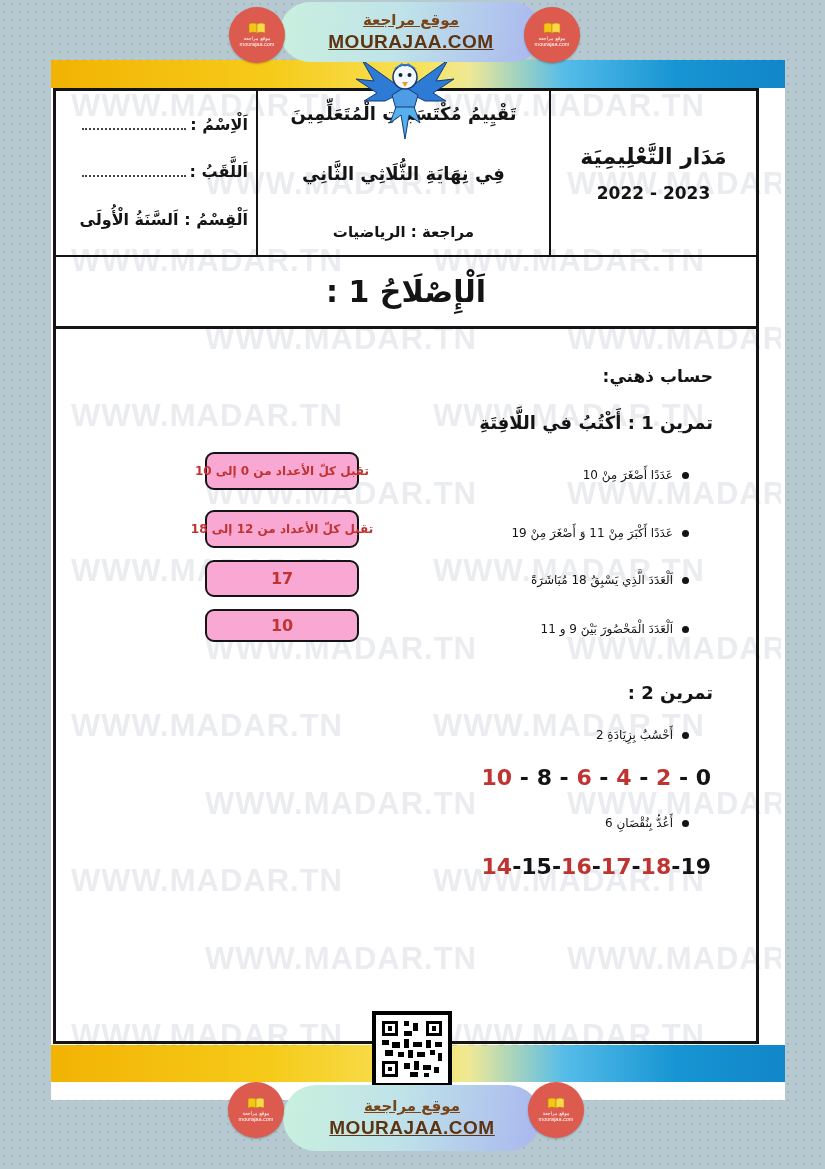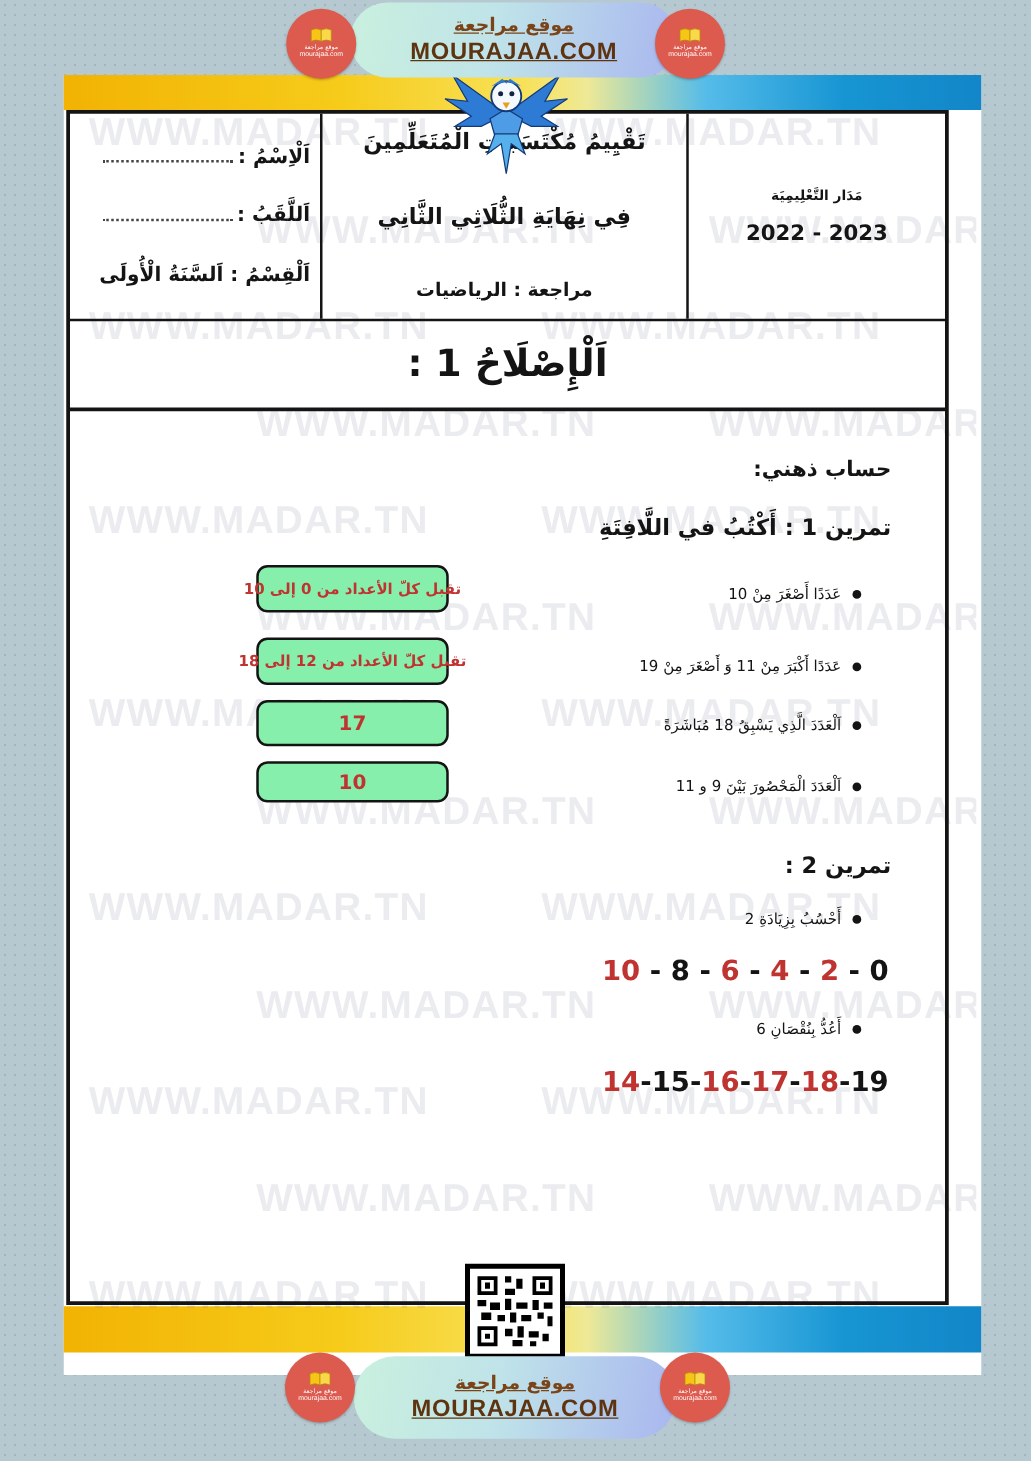--- a/index.html
+++ b/index.html
@@ -32,35 +32,35 @@
   .cell-student{width:202px;border-right:2px solid var(--ink);direction:rtl;
     display:flex;flex-direction:column;justify-content:space-around;padding:10px 8px 12px 18px;}
   .cell-title{flex:1;border-right:2px solid var(--ink);direction:rtl;text-align:center;
     display:flex;flex-direction:column;justify-content:space-between;padding:12px 6px 14px;}
   .cell-school{width:205px;direction:rtl;text-align:center;
     display:flex;flex-direction:column;justify-content:center;gap:14px;}
   .student-line{font-size:16px;font-weight:700;color:var(--ink);white-space:nowrap;}
   .dotline{display:inline-block;width:104px;border-bottom:2px dotted #444;height:.7em;margin:0 4px;}
   .title-l{font-size:18px;font-weight:700;color:var(--ink);}
   .subject{font-size:15px;font-weight:700;color:var(--ink);}
-  .school-name{font-size:11px;font-weight:700;color:var(--ink);}
+  .school-name{font-size:22px;font-weight:700;color:var(--ink);}
   .school-year{font-size:17px;font-weight:700;color:var(--ink);direction:ltr;}
   
   .band{position:relative;height:72px;border-bottom:3px solid var(--ink);z-index:1;
     display:flex;align-items:center;justify-content:center;direction:rtl;}
   .band-title{font-size:30px;font-weight:700;color:var(--ink);letter-spacing:1px;}
   
   .content-abs{position:absolute;z-index:1;color:var(--ink);}
   .rtl{direction:rtl;}
   .sec-title{font-size:17px;font-weight:700;}
   .ex-line{font-size:18px;font-weight:700;white-space:nowrap;}
   .bullet{position:absolute;right:96px;z-index:1;display:flex;direction:rtl;align-items:center;gap:9px;white-space:nowrap;}
   .bullet .dot{width:7px;height:7px;border-radius:50%;background:var(--ink);flex:0 0 auto;}
   .bullet .btxt{font-size:12px;font-weight:400;color:var(--ink);}
-  .answer-box{position:absolute;left:154px;width:154px;z-index:1;background:#86efac;
+  .answer-box{position:absolute;left:154px;width:154px;z-index:1;background:#f9a8d4;
     border:2.5px solid var(--ink);border-radius:9px;display:flex;align-items:center;justify-content:center;direction:rtl;}
   .answer-box .atxt{color:var(--red);font-size:12px;font-weight:700;white-space:nowrap;}
   .answer-box.num .atxt{font-size:16px;}
   .seq{position:absolute;right:74px;z-index:1;direction:ltr;font-size:22px;font-weight:700;white-space:nowrap;color:var(--ink);}
   .seq .red{color:var(--red);}
   .seq .black{color:var(--ink);}
   
   .pill{position:absolute;border-radius:33px;z-index:6;
     background:linear-gradient(100deg,#c9f0de 0%,#bfe3e9 45%,#a9b6ef 100%);
     display:flex;flex-direction:column;align-items:center;justify-content:center;gap:2px;}

